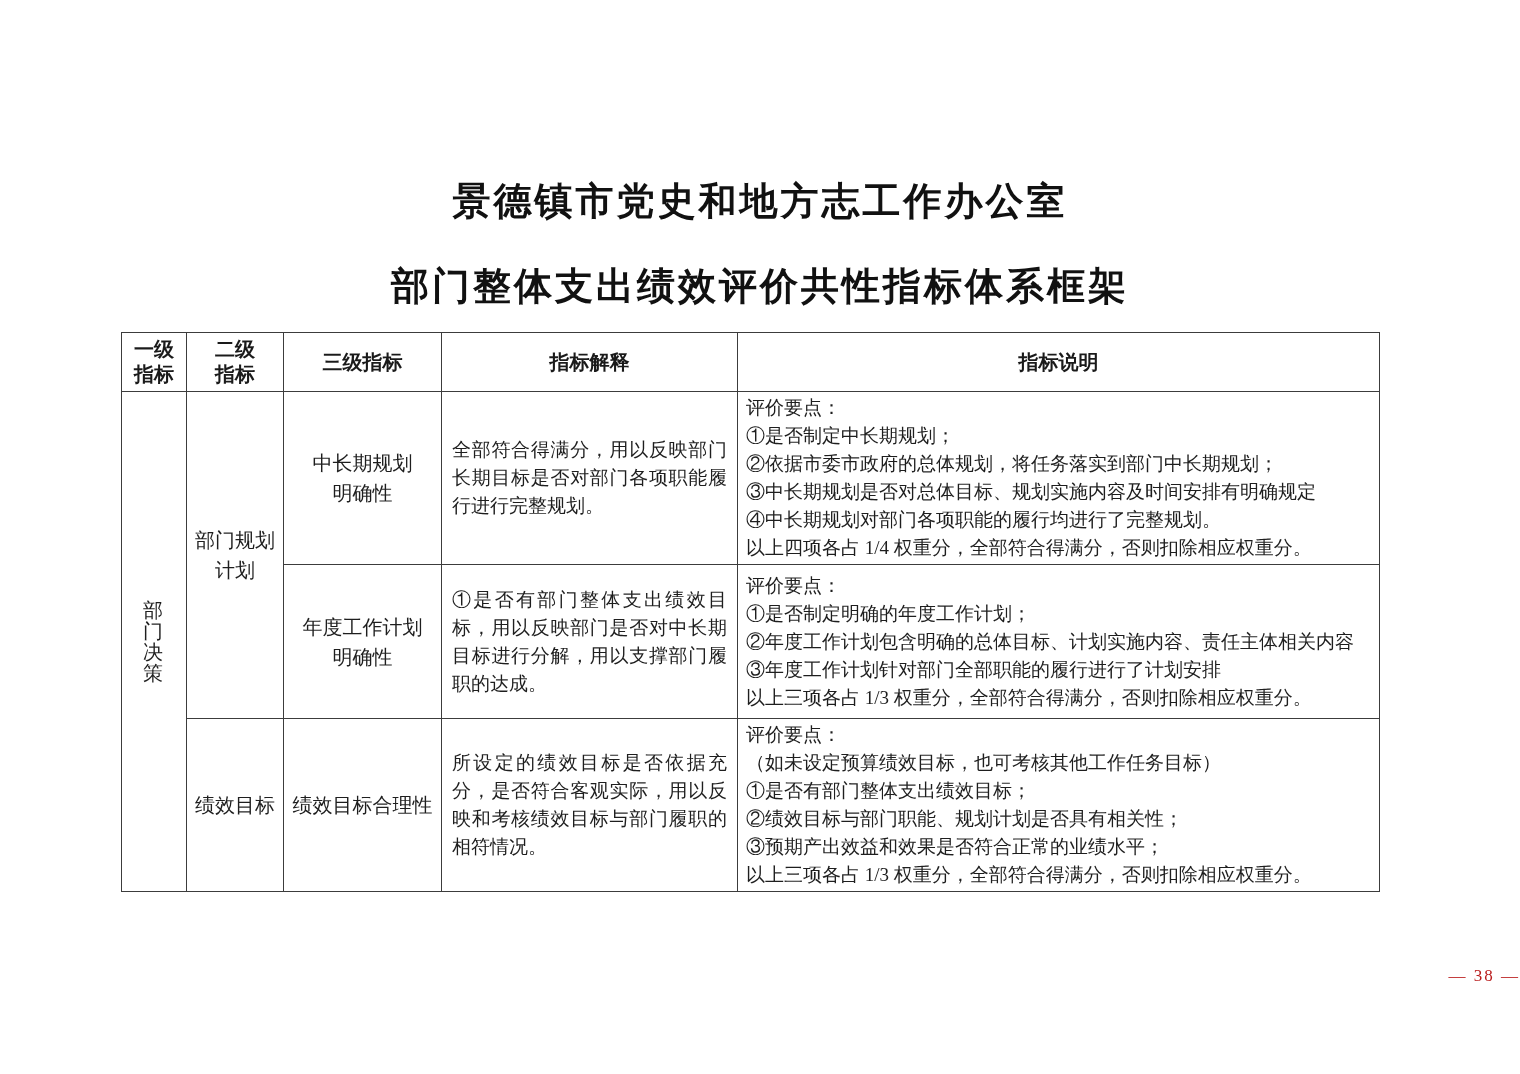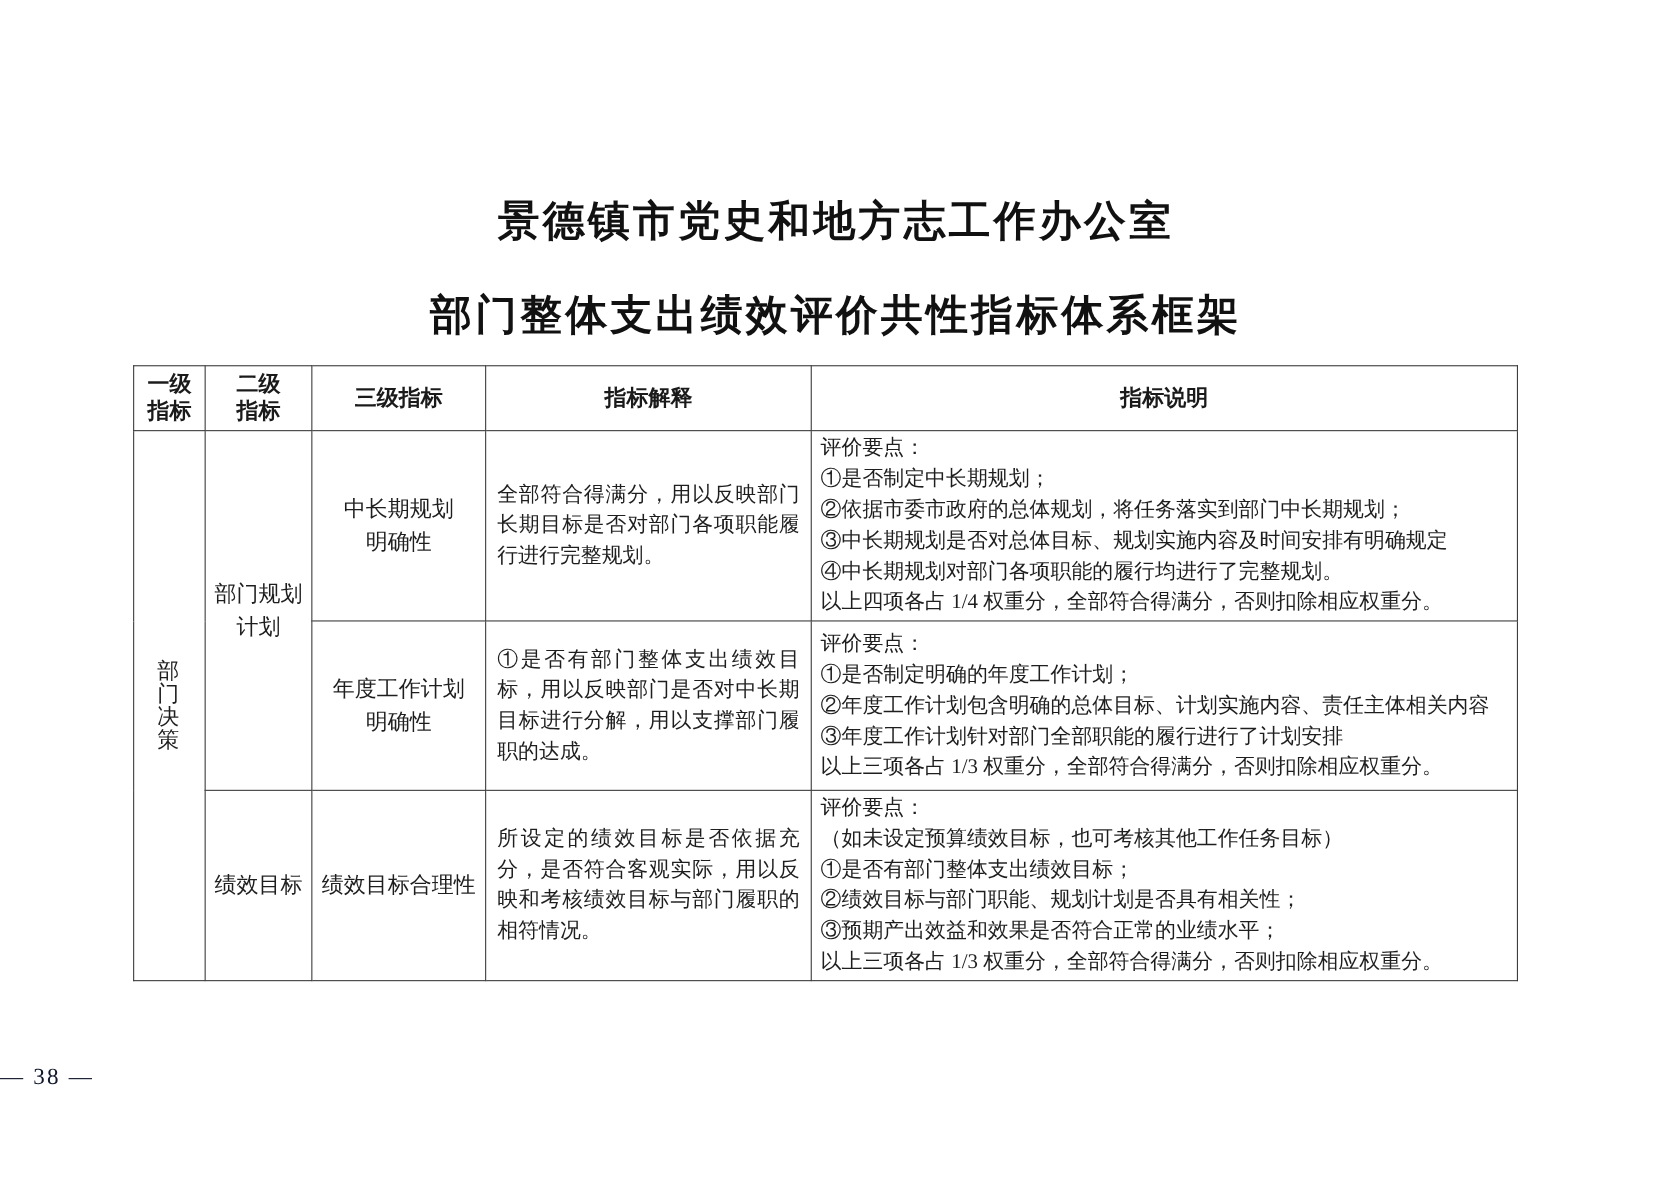--- a/index.html
+++ b/index.html
@@ -97,24 +97,24 @@
     font-size: 19px;
     line-height: 28px;
     text-align: left;
     white-space: pre-line;
   }
   .footer {
     position: absolute;
     top: 966px;
     left: 0;
     width: 100%;
-    text-align: left;
-    font-size: 21px;
+    text-align: right;
+    font-size: 17px;
     letter-spacing: 2px;
-    color: #0f172a;
+    color: #b91c1c;
   }
 </style>
 </head>
 <body>
 
 <div class="page">
 
   <h1 class="title1">景德镇市党史和地方志工作办公室</h1>
   <h2 class="title2">部门整体支出绩效评价共性指标体系框架</h2>
 

